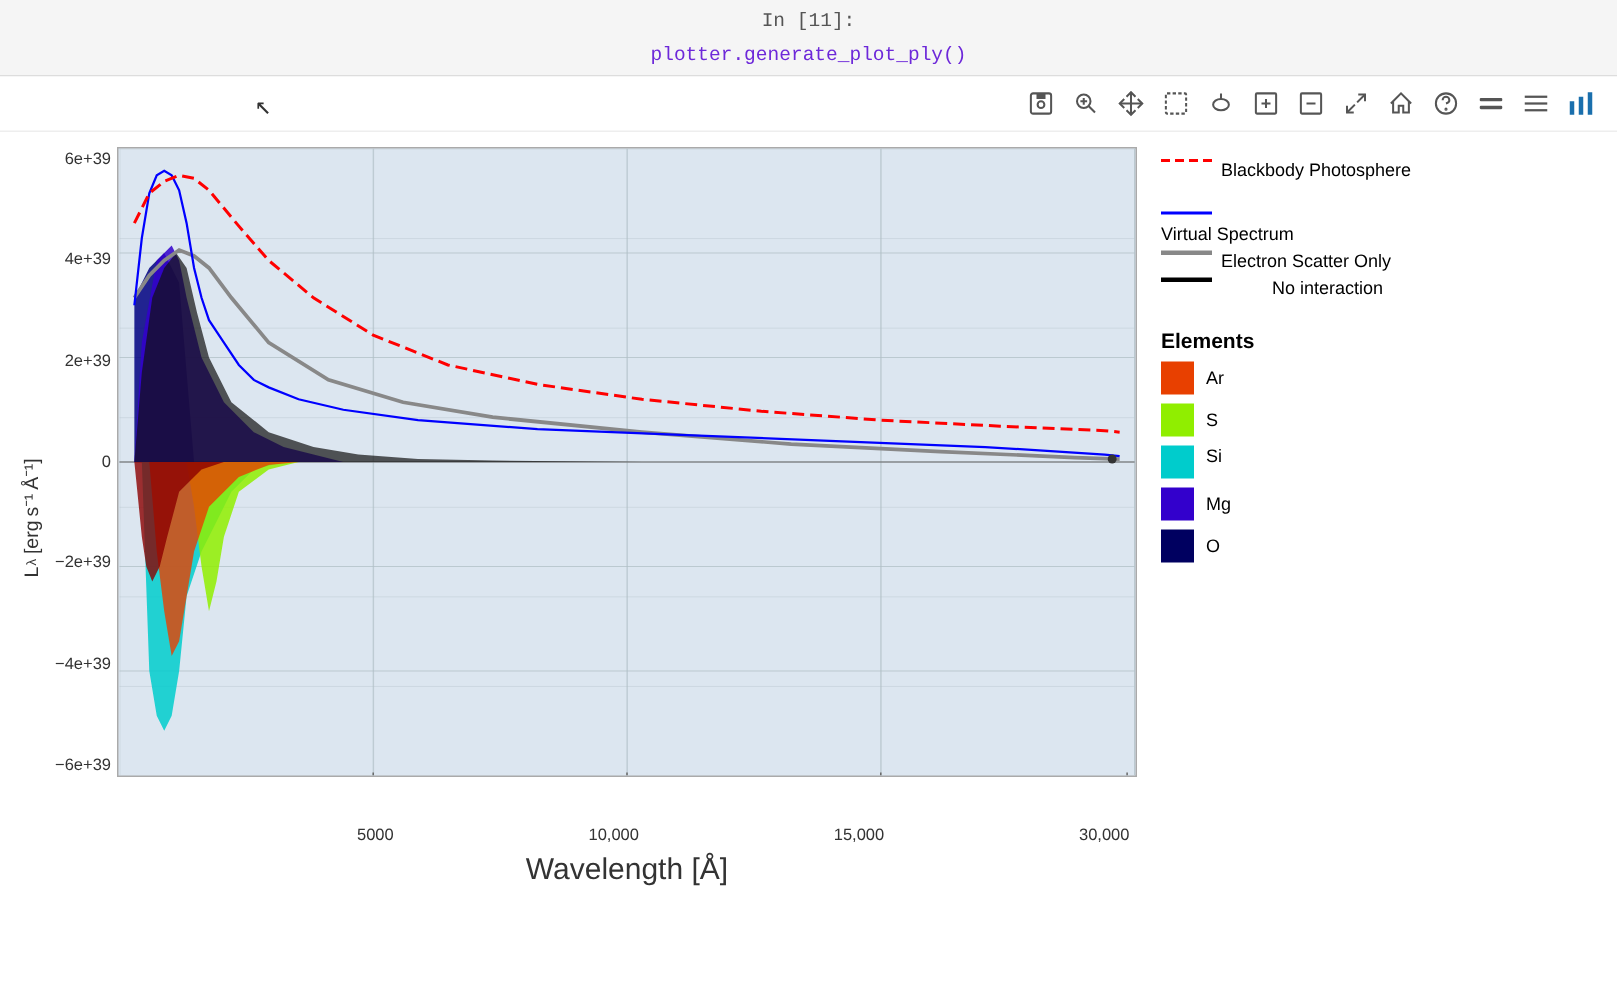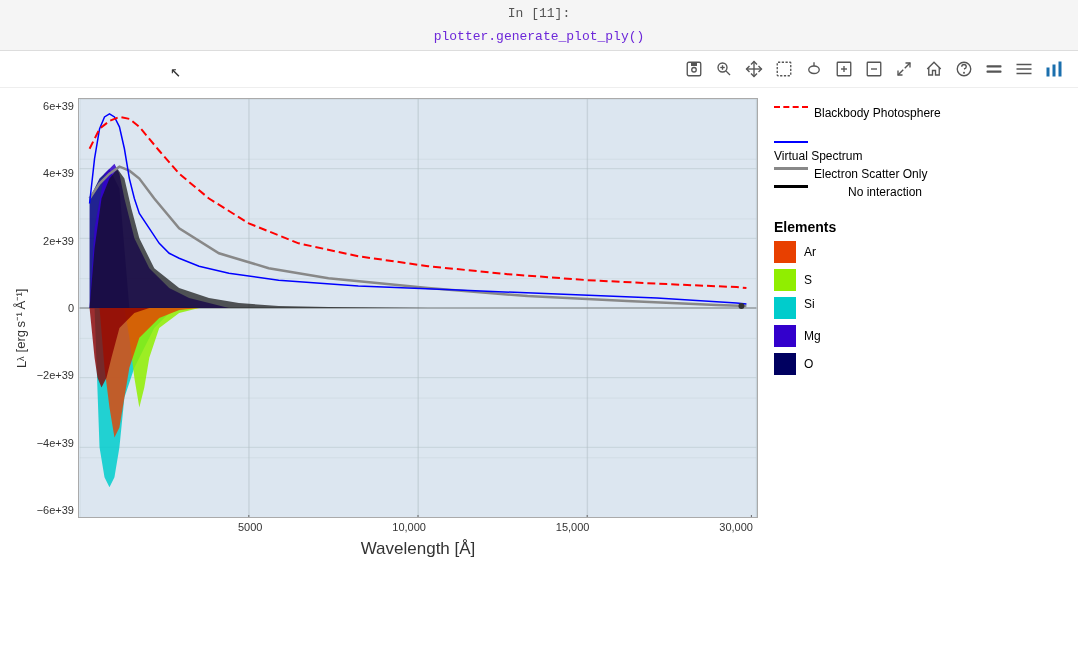--- a/index.html
+++ b/index.html
@@ -277,29 +277,29 @@
 
         <line x1="170" y1="418" x2="170" y2="420" stroke="#666" stroke-width="1"></line>
         <line x1="340" y1="418" x2="340" y2="420" stroke="#666" stroke-width="1"></line>
         <line x1="510" y1="418" x2="510" y2="420" stroke="#666" stroke-width="1"></line>
         <line x1="675" y1="418" x2="675" y2="420" stroke="#666" stroke-width="1"></line>
 
       </svg>
     </div>
 
     <div style="display:flex; padding-left:48px;">
-      <div style="width:680px; display:flex; justify-content:space-between; font-size:11px; font-family:Arial,sans-serif; color:#333; padding-top:3px; padding-left:160px; padding-right:5px;">
+      <div style="width:680px; display:flex; justify-content:space-between; font-size:11px; font-family:Arial,sans-serif; color:#333; padding-top:3px; padding-left:160px; padding-right:5px;margin-top:30px;">
         <span>5000</span>
         <span>10,000</span>
         <span>15,000</span>
         <span>30,000</span>
       </div>
     </div>
 
-    <div style="text-align:center; padding-left:48px; padding-top:6px; font-family:Arial,sans-serif; font-size:17px; color:#333;">
+    <div style="text-align:center; padding-left:48px; padding-top:6px; font-family:Arial,sans-serif; font-size:20px; color:#333;">
       Wavelength [Å]
     </div>
   </div>
 
   <div id="legend-area" style="width:190px; padding-left:16px; font-family:Arial,sans-serif; padding-top:0;">
 
     <div style="margin-top:8px;">
       <div class="legend-item">
         <div style="width:34px; height:0; border-top: 2px dashed #ff0000; flex-shrink:0;"></div>
         <span style="font-size:12px;">Blackbody Photosphere</span>

